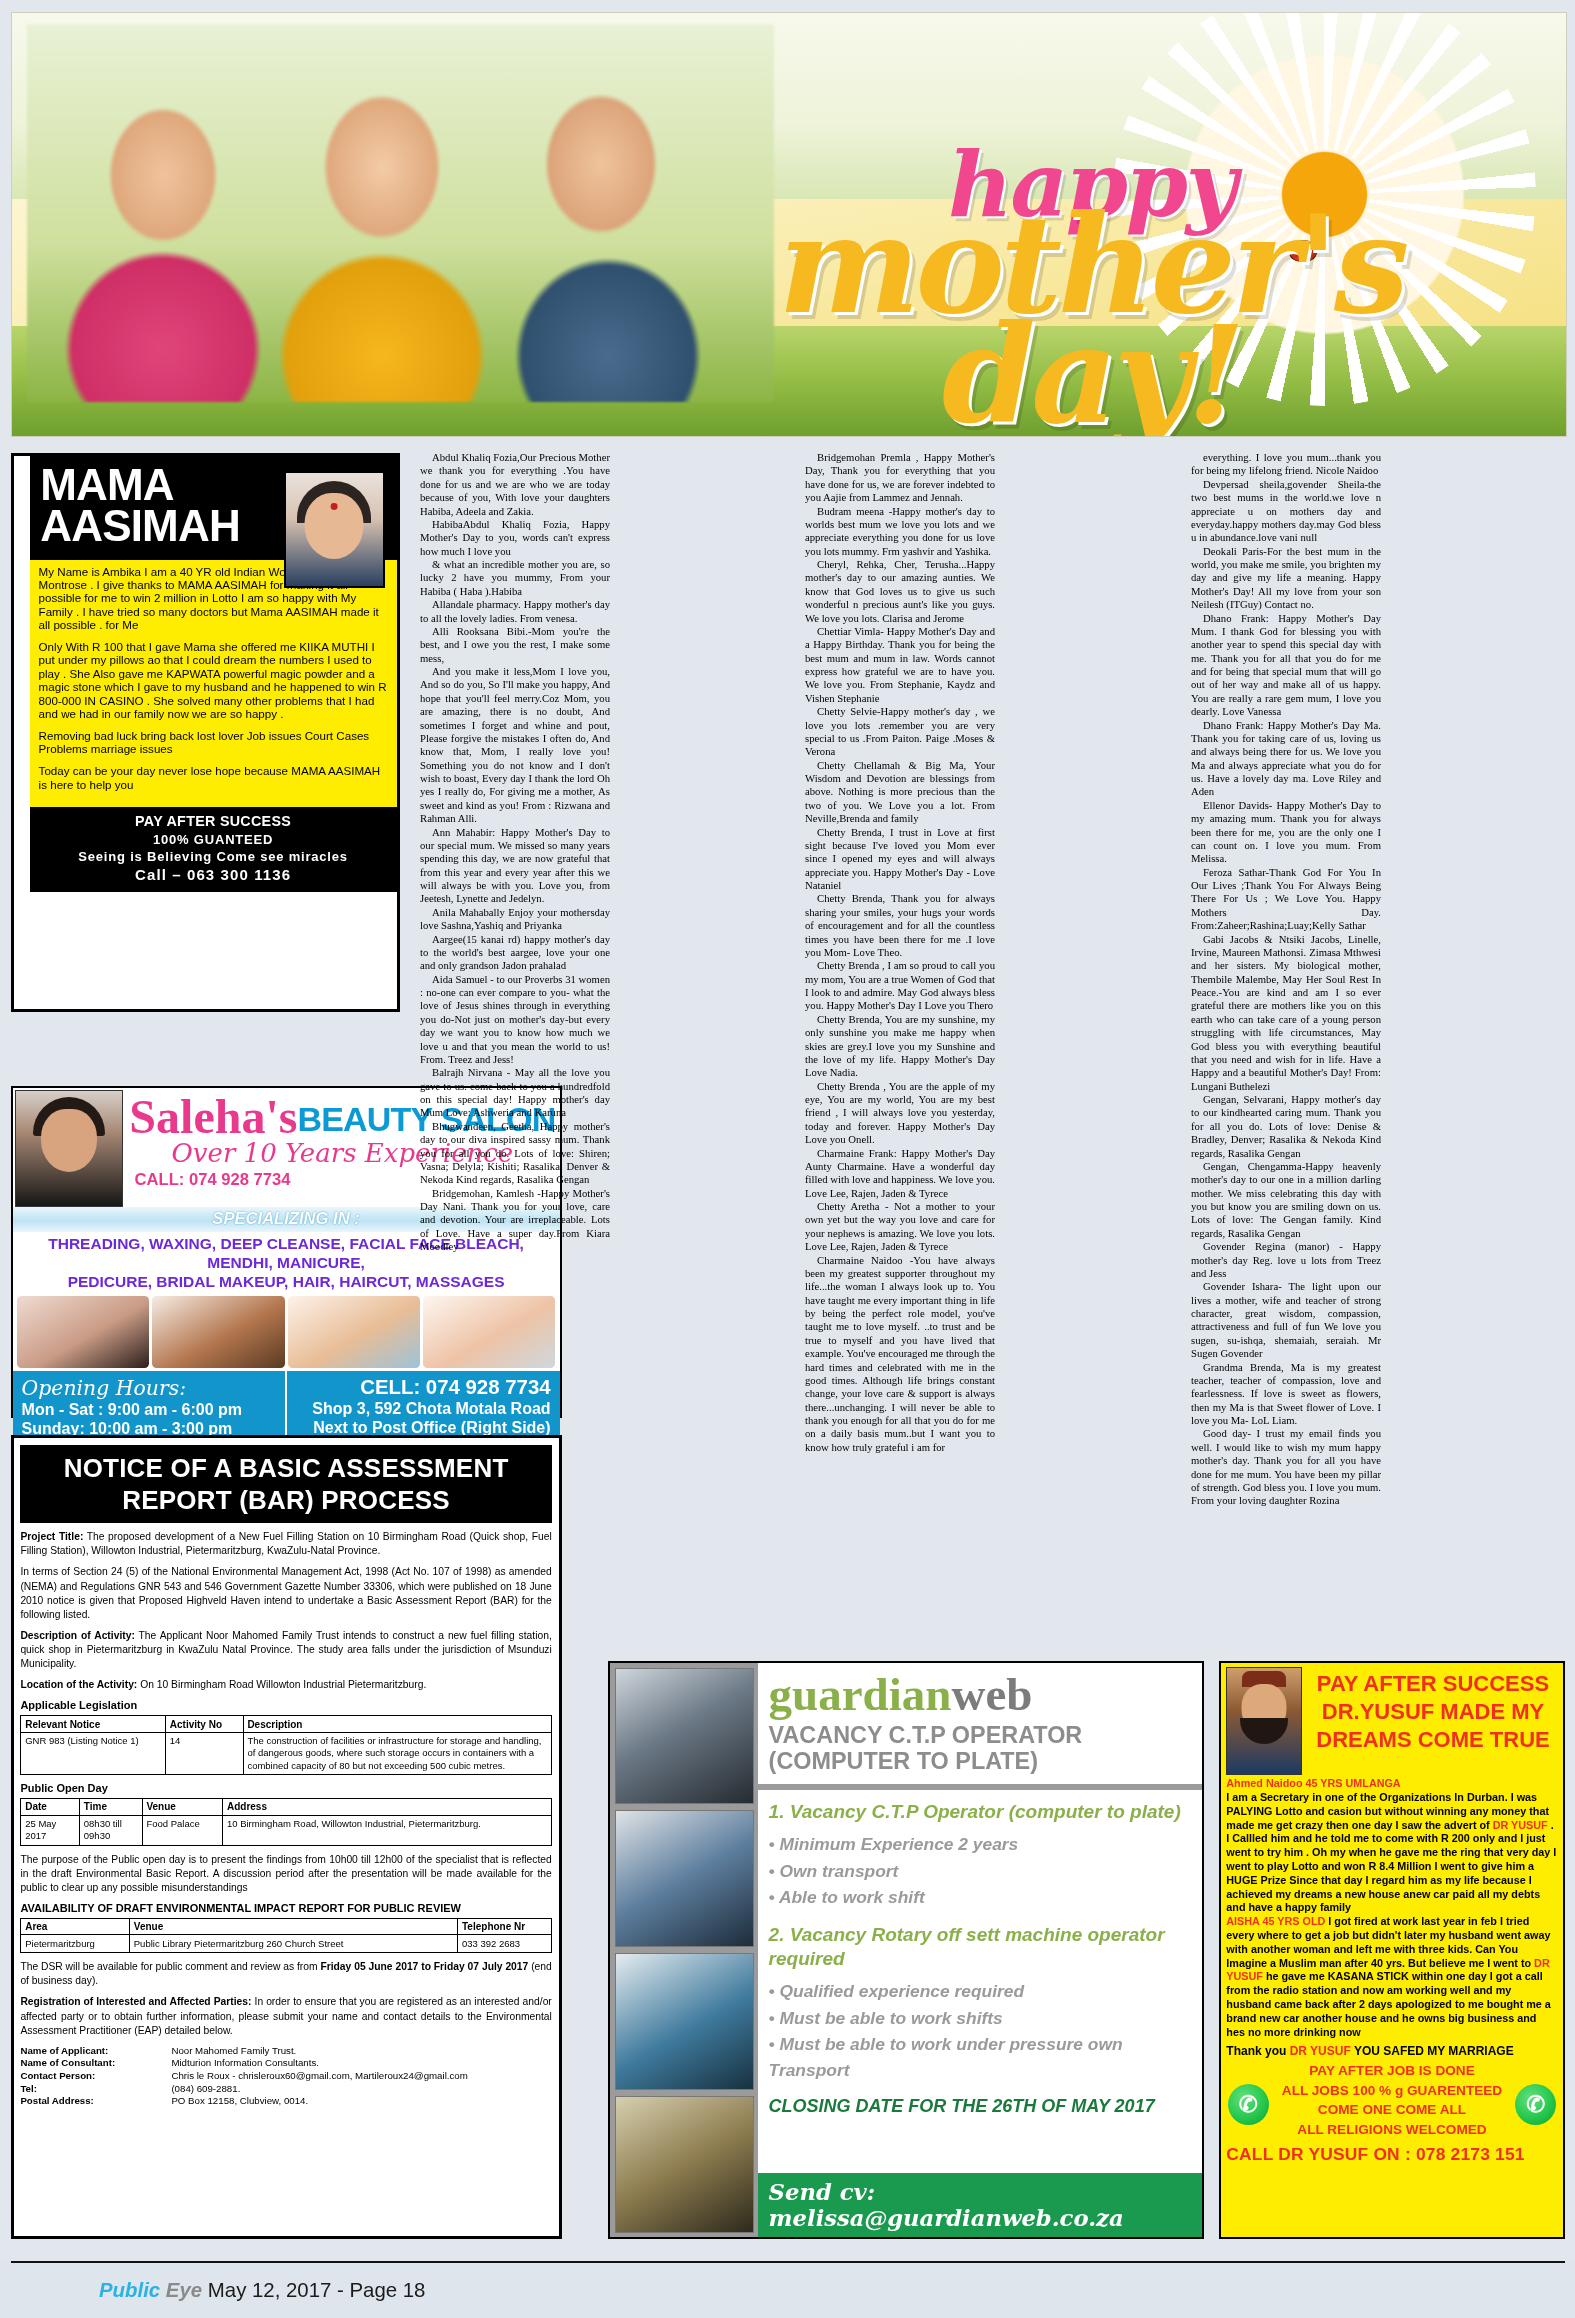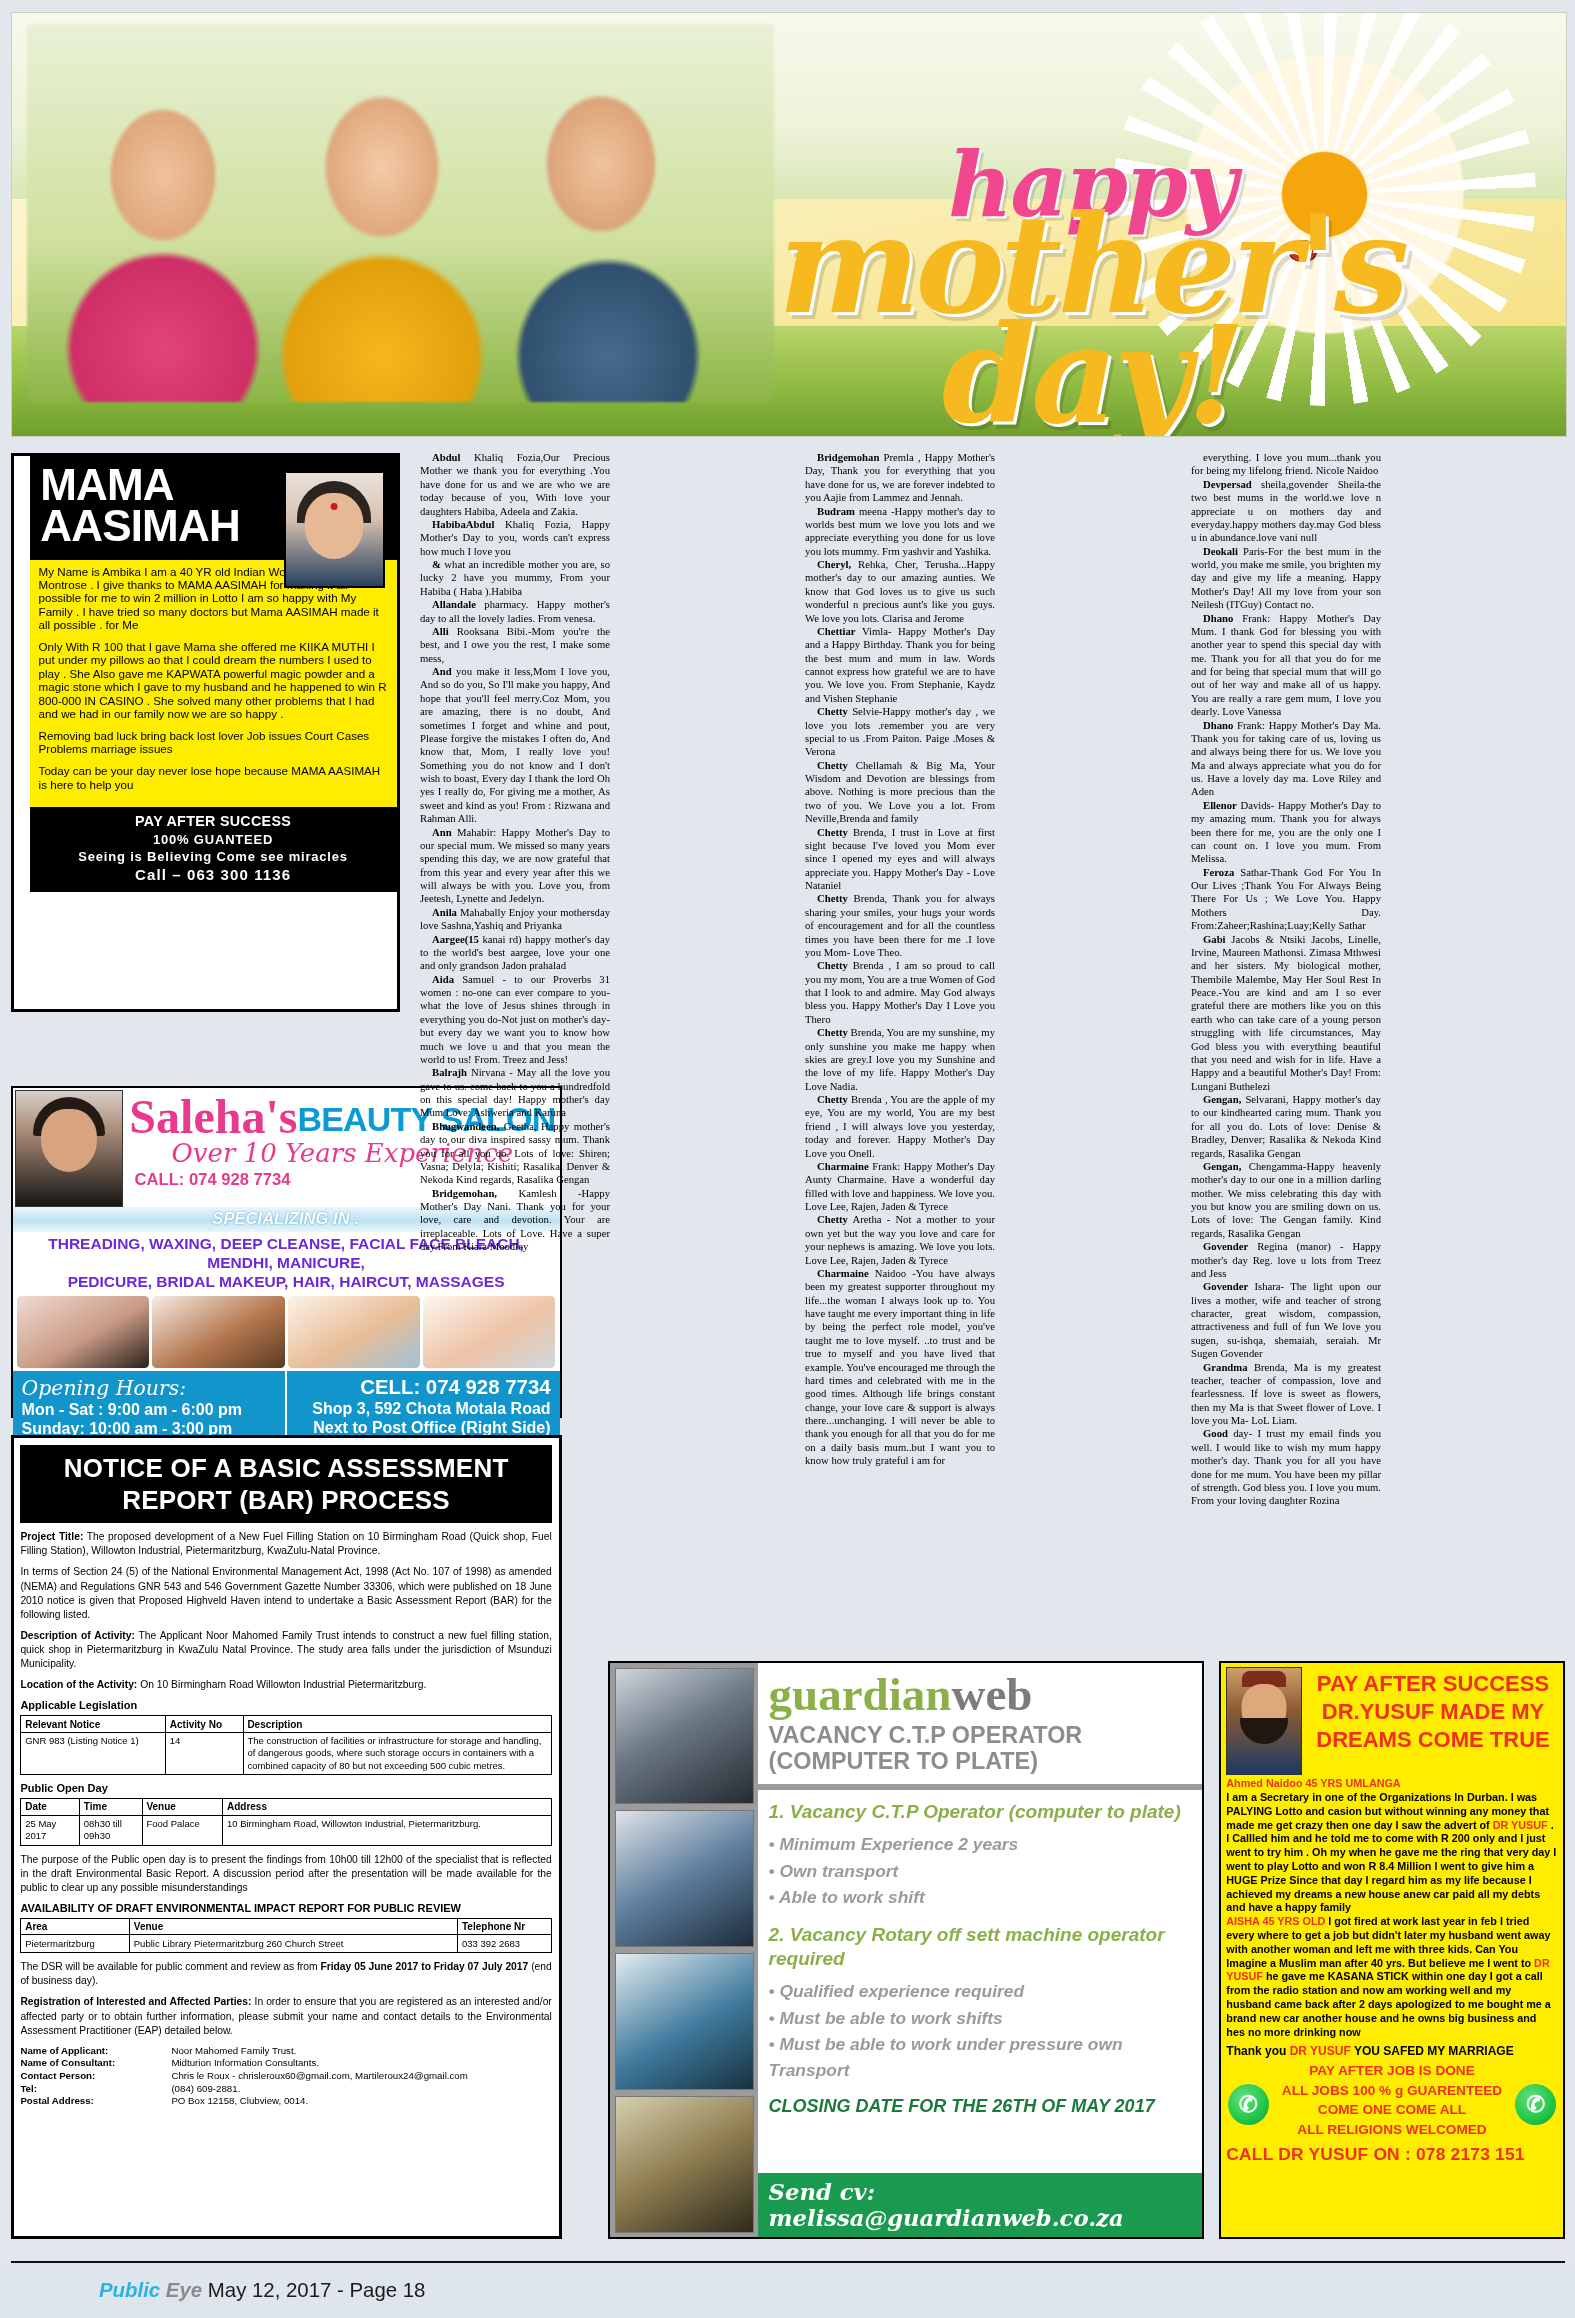--- a/index.html
+++ b/index.html
@@ -122,21 +122,21 @@
   #bar table th{border:0.8px solid #000;padding:2.3px 3.8px;text-align:left;font-weight:700;font-size:10px;}
   #bar table td{border:0.8px solid #000;padding:2.3px 3.8px;vertical-align:top;line-height:1.3;}
   #bar .kv{font-family:"Liberation Sans",sans-serif;font-size:9.7px;line-height:1.55;}
   #bar .kv tr td:first-child{font-weight:700;width:151px;border:0;padding:0;}
   #bar .kv td{border:0;padding:0;}
 
   
   .col{position:absolute;top:451px;width:187px;font-family:"Liberation Serif",serif;font-size:10.7px;
        line-height:1.25;text-align:justify;color:#000;}
   .col p{margin:0;text-indent:12px;}
-  .col p b{font-weight:700;}
+  .col p b{font-weight:400;}
   #c1{left:420px;width:190px;height:1133px;}
   #c2{left:805px;width:190px;height:1133px;}
   #c3{left:1191px;width:190px;height:1133px;}
   #c1b{left:613px;width:181px;height:1133px;}
   #c2b{left:998px;width:184px;height:1133px;}
 
   
   #gw{left:608px;top:1661px;width:596px;height:578px;border:2.3px solid #000;background:#9b9b9b;box-sizing:border-box;}
   #gw .inner{display:flex;height:100%;}
   #gw .photos{width:139px;padding:4.5px;display:flex;flex-direction:column;gap:6px;}

